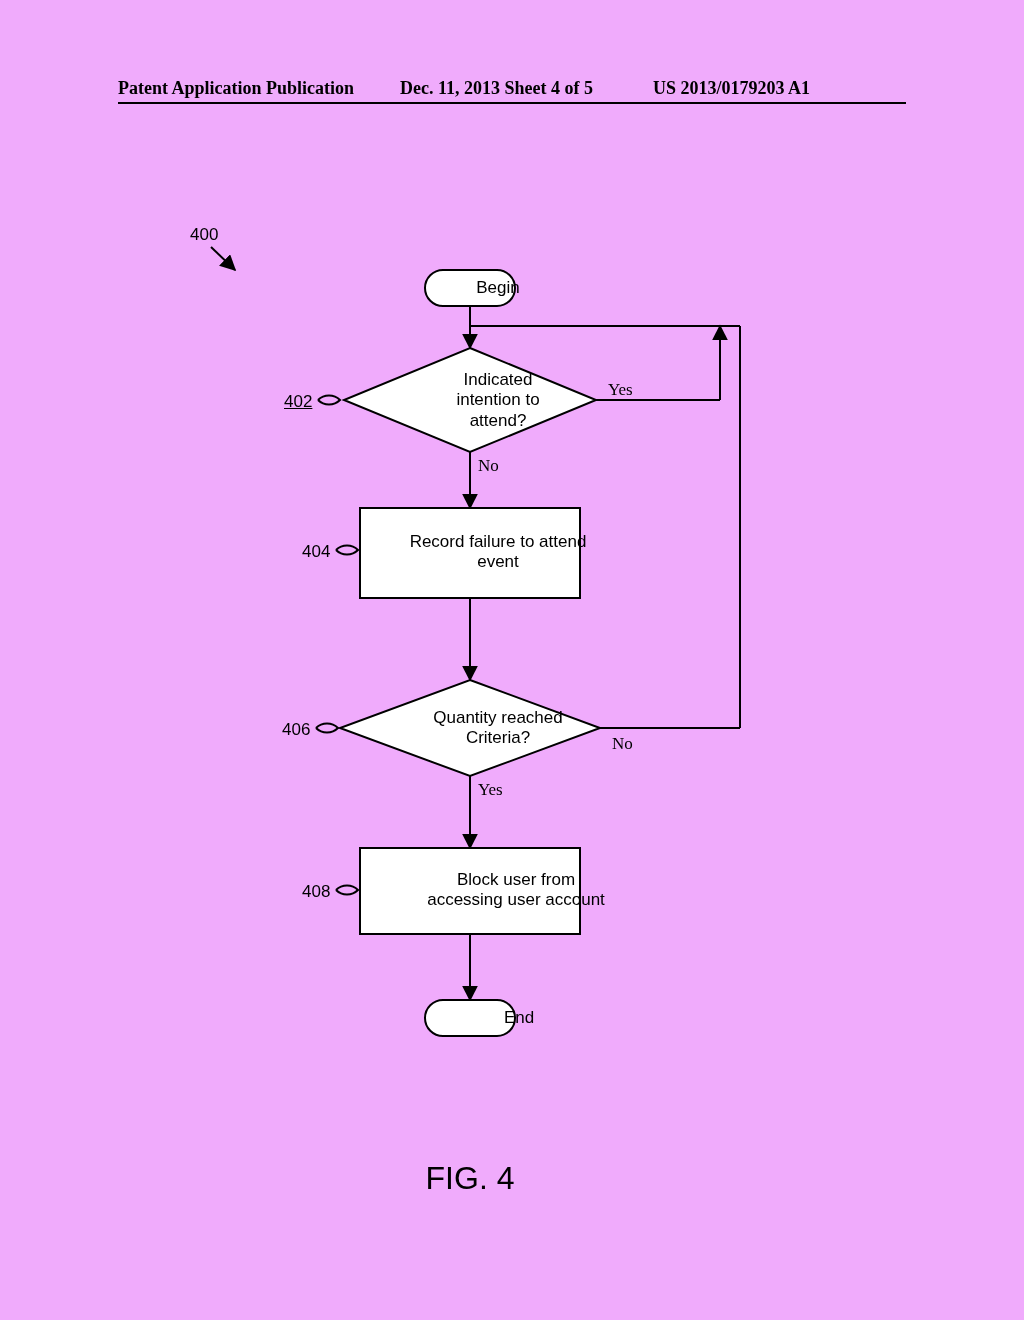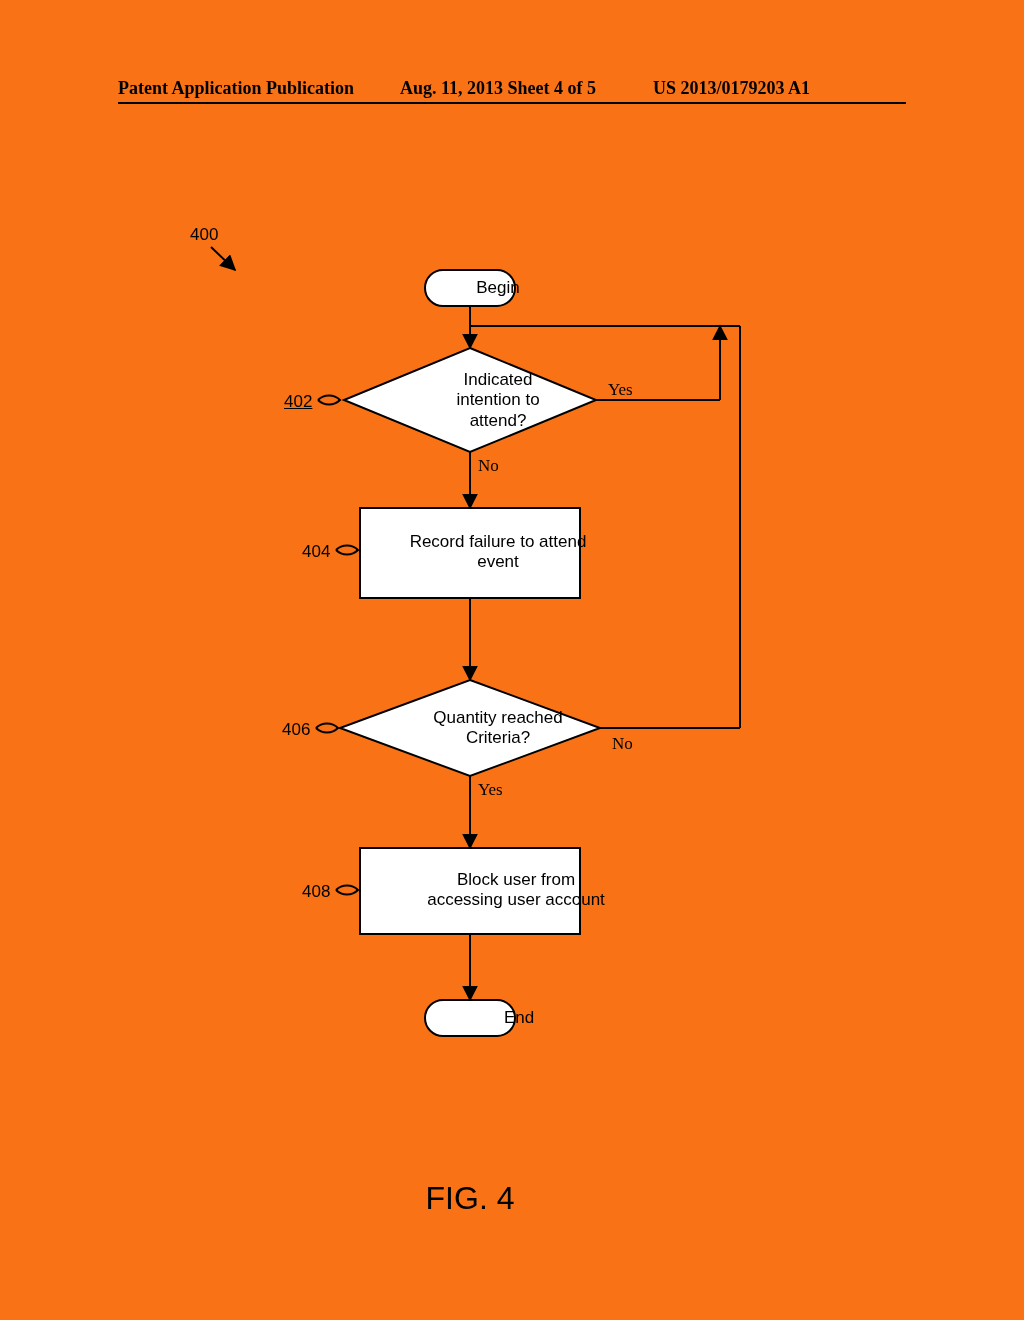--- a/index.html
+++ b/index.html
@@ -6,21 +6,21 @@
     margin: 0;
     padding: 0;
     background: #fff;
     font-family: "Times New Roman", Times, serif;
     color: #000;
   }
   .page {
     position: relative;
     width: 1024px;
     height: 1320px;
-    background: #f97316;
+    background: #f0abfc;
   }
   .header {
     position: absolute;
     top: 78px;
     left: 0;
     width: 1024px;
     height: 30px;
   }
   .header-text {
     font-size: 18px;
@@ -48,21 +48,20 @@
   }
 
   .figure-caption {
     position: absolute;
     top: 1160px;
     left: 0;
     width: 940px;
     text-align: center;
     font-size: 32px;
     font-family: Arial, Helvetica, sans-serif;
-    margin-top: 20px;
   }
 
   
   .node-text {
     position: absolute;
     font-family: Arial, Helvetica, sans-serif;
     font-size: 17px;
     text-align: center;
     line-height: 1.2;
     white-space: pre;
@@ -93,21 +92,21 @@
     stroke-width: 2;
   }
 </style>
 </head>
 <body>
 
 <div class="page">
 
   <div class="header">
     <span class="header-text header-left">Patent Application Publication</span>
-    <span class="header-text header-center">Aug. 11, 2013  Sheet 4 of 5</span>
+    <span class="header-text header-center">Dec. 11, 2013  Sheet 4 of 5</span>
     <span class="header-text header-right">US 2013/0179203 A1</span>
   </div>
   <div class="header-rule"></div>
 
   <div class="diagram">
 
     <svg width="1024" height="1320" viewBox="0 0 1024 1320">
       <defs>
         <marker id="arrow" viewBox="0 0 10 10" refX="9" refY="5" markerWidth="8" markerHeight="8" orient="auto-start-reverse">
           <path d="M 0 0 L 10 5 L 0 10 z" fill="#000"></path>

